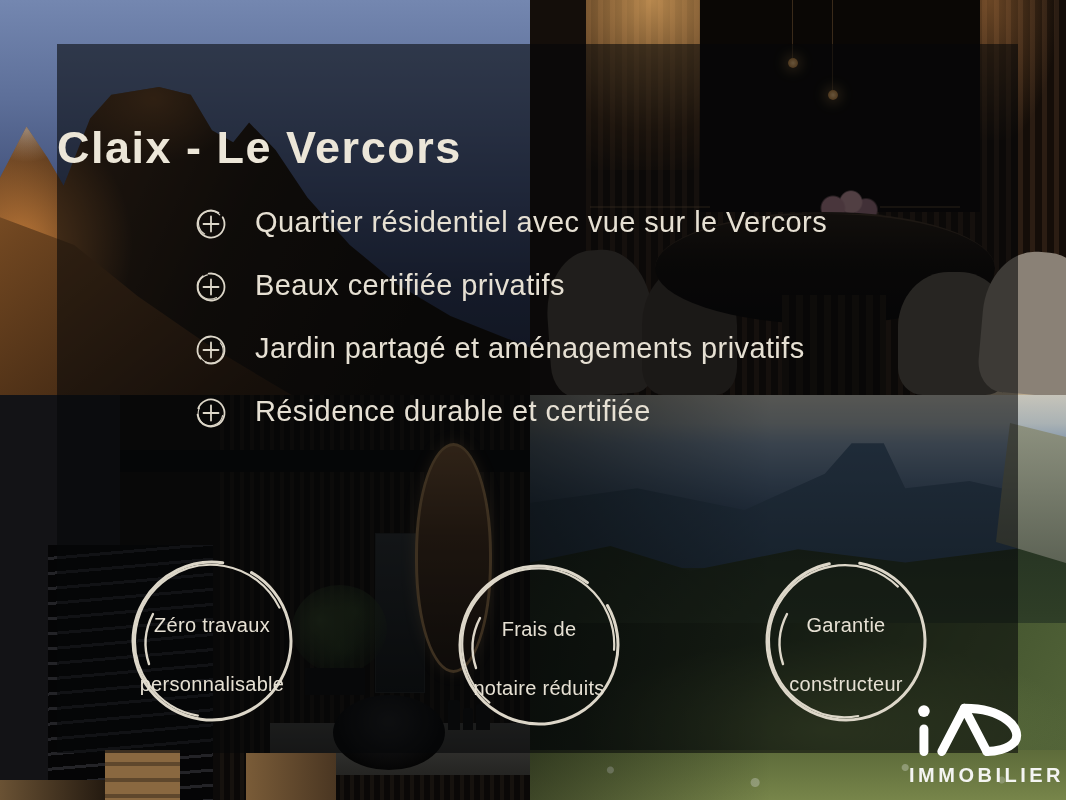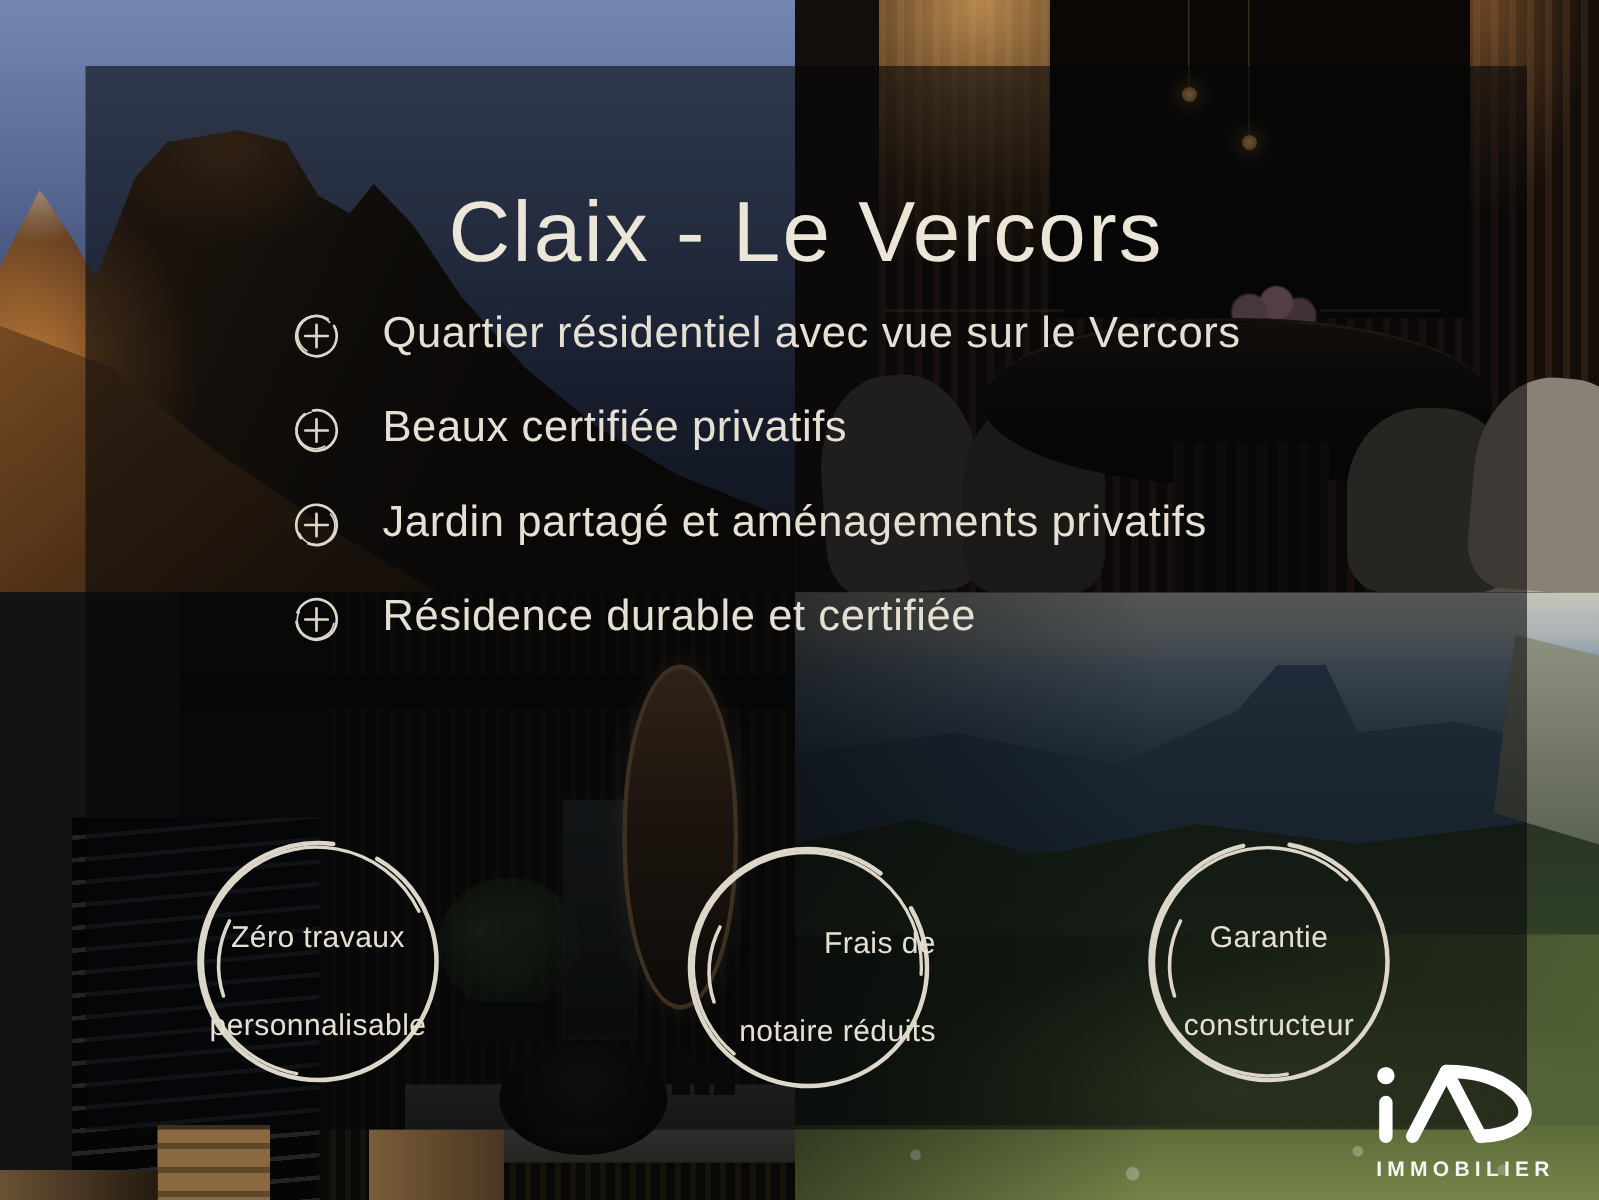--- a/index.html
+++ b/index.html
@@ -107,36 +107,36 @@
       radial-gradient(circle at 42% 65%, rgba(195,200,185,0.45) 0 4px, transparent 5px),
       radial-gradient(circle at 70% 35%, rgba(205,210,195,0.4) 0 3px, transparent 4px),
       radial-gradient(circle at 88% 60%, rgba(185,190,175,0.4) 0 3px, transparent 4px),
       linear-gradient(180deg,#5d6b3a,#77854a);}
   .br-shadow{position:absolute;left:0;top:0;width:45%;height:100%;
     background:linear-gradient(90deg,rgba(5,8,5,0.5),transparent);}
   
   .dark-overlay{position:absolute;left:57px;top:44px;width:961px;height:709px;
     background:rgba(6,7,9,0.58);z-index:2;}
   .content{position:absolute;left:57px;top:44px;width:961px;height:709px;z-index:3;}
-  .title{position:absolute;left:0;right:0;top:78px;text-align:center;
-    font-size:57px;font-weight:400;letter-spacing:1.5px;color:#ece6d8;}
+  .title{position:absolute;left:0;right:0;top:78px;
+    font-size:45px;font-weight:700;letter-spacing:1.5px;color:#ece6d8;}
   .features{position:absolute;left:136px;top:162px;}
   .feature-row{display:flex;align-items:flex-start;height:63px;gap:26px;}
   .plus-icon{width:36px;height:36px;flex:0 0 36px;color:#ddd7c9;}
   .feature-label{font-size:29px;letter-spacing:0.4px;color:#e6e0d3;white-space:nowrap;}
   .badge{position:absolute;width:170px;height:170px;display:flex;flex-direction:column;
     align-items:center;justify-content:center;text-align:center;color:#e6e0d3;}
   .badge svg{position:absolute;inset:0;color:#ddd7c9;}
   .badge .bline{font-size:20px;line-height:1.55;letter-spacing:0.3px;position:relative;margin-top:28px;}
   .badge1{left:70px;top:512px;}
-  .badge2{left:397px;top:516px;align-items:flex-end;}
+  .badge2{left:397px;top:516px;}
   .badge3{left:704px;top:512px;}
   
   .logo{position:absolute;right:21px;bottom:13px;width:136px;text-align:center;z-index:4;color:#ffffff;}
-  .logo-sub{font-size:14px;font-weight:700;letter-spacing:3.5px;margin-top:1px;color:#f4f4f2;}
+  .logo-sub{font-size:20px;font-weight:700;letter-spacing:3.5px;margin-top:1px;color:#f4f4f2;}
   .sr{position:absolute;opacity:0;font-size:1px;pointer-events:none;}
 </style>
 </head>
 <body>
 
 <div class="canvas">
 
   <div class="ph ph-tl">
     <div class="tl-massif"></div>
     <div class="tl-foreground"></div>

